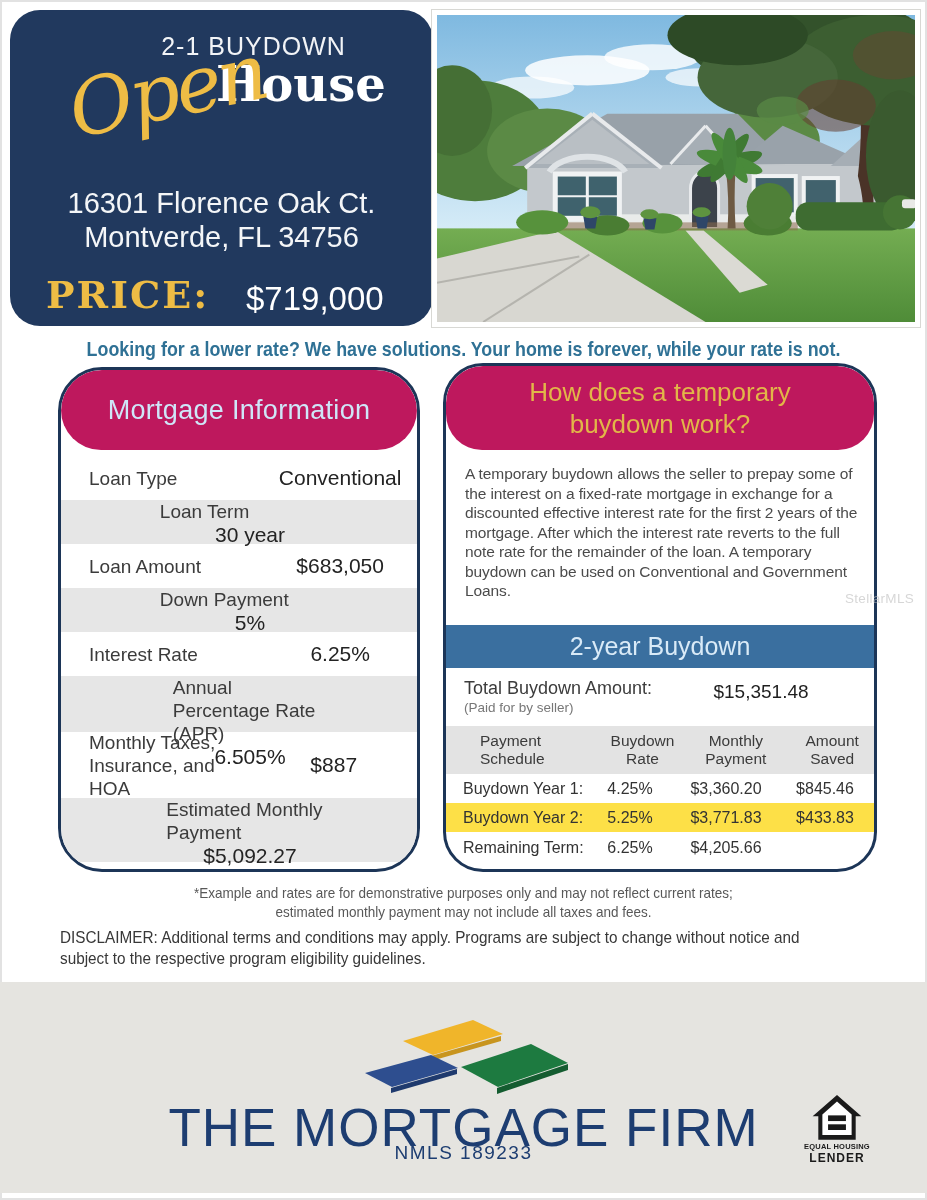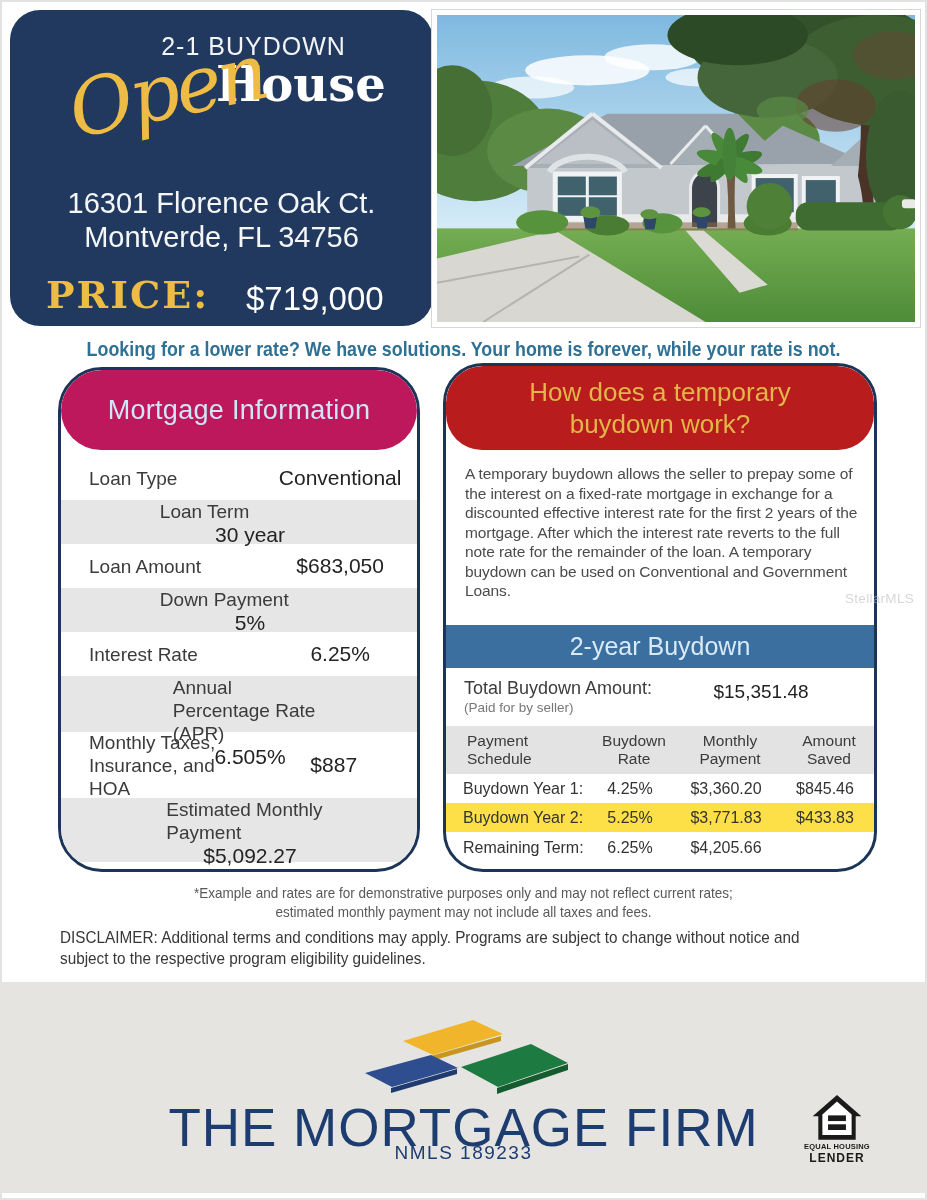--- a/index.html
+++ b/index.html
@@ -69,40 +69,40 @@
   .mi-row { display:flex; align-items:center; padding:0 6px 0 28px; }
   .mi-row.gray { background:#e6e6e6;flex-direction:column; }
   .mi-label { width:56%; color:#3b3b3b; font-size:19px; line-height:23px; }
   .mi-value { width:44%; text-align:center; color:#232323; font-size:21px; }
   .h44 { height:44px; } .h56 { height:56px; } .h66 { height:66px; } .h64 { height:64px; }
 
   
   .bd-card { left:443px; top:363px; width:434px; height:509px; border-radius:40px; }
   .bd-header {
     position:absolute; left:0; top:0; right:0; height:84px;
-    background:#b91c1c; border-radius:36px;
+    background:#be185d; border-radius:36px;
     display:flex; flex-direction:column; align-items:center; justify-content:center;
     color:#e2b648; font-size:26px; line-height:32px; font-weight:500;
   }
   .bd-desc {
     position:absolute; left:19px; right:15px; top:98px;
     color:#4b4b4b; font-size:15.5px; line-height:19.5px; letter-spacing:-0.1px;
   }
   .bd-band {
     position:absolute; left:0; right:0; top:259px; height:43px;
     background:#3a6f9f; display:flex; align-items:center; justify-content:center;
     color:#d9eaf7; font-size:25px; font-weight:400;
   }
   .bd-total { position:absolute; left:0; right:0; top:302px; height:58px; }
   .bd-total-label { position:absolute; left:18px; top:10px; color:#3c3c3c; font-size:18px; }
   .bd-total-sub { position:absolute; left:18px; top:32px; color:#777777; font-size:13.5px; }
   .bd-total-value { position:absolute; left:240px; top:13px; width:150px; text-align:center; color:#1f1f1f; font-size:19px; }
   .bd-thead {
     position:absolute; left:0; right:0; top:360px; height:48px; background:#e3e3e3;
-    display:flex; align-items:center; padding-left:21px;
+    display:flex; align-items:center; padding-left:34px;
     color:#3b3b3b; font-size:15.5px; line-height:18px;
   }
   .bd-col-schedule { width:127px; text-align:left; }
   .bd-col-rate { width:80px; text-align:center; }
   .bd-col-payment { width:112px; text-align:center; }
   .bd-col-saved { width:86px; text-align:center; }
   .bd-thead .bd-col-schedule { width:127px; }
   .bd-thead span.wrap { display:inline-block; }
   .bd-row {
     position:absolute; left:0; right:0; height:29px;

